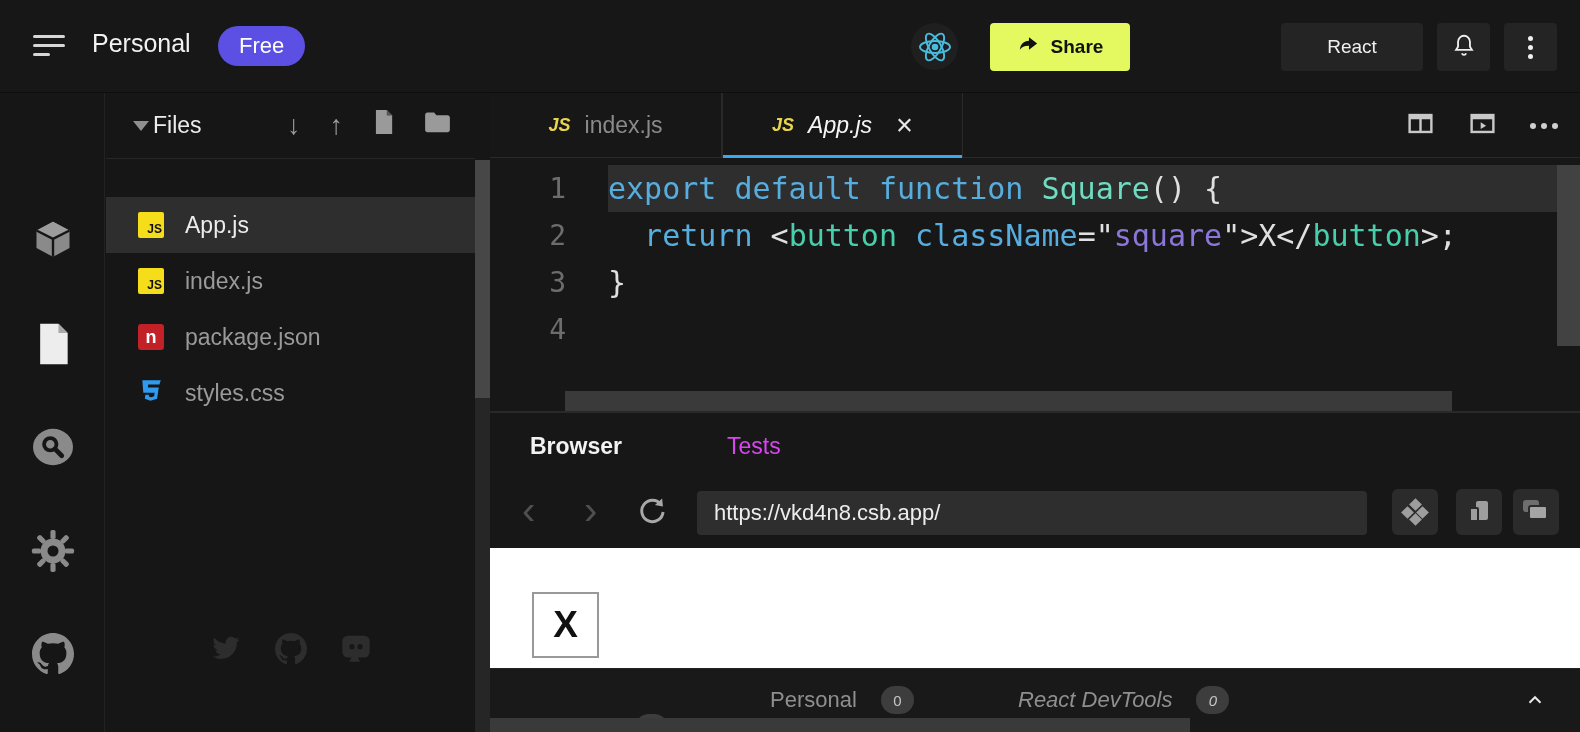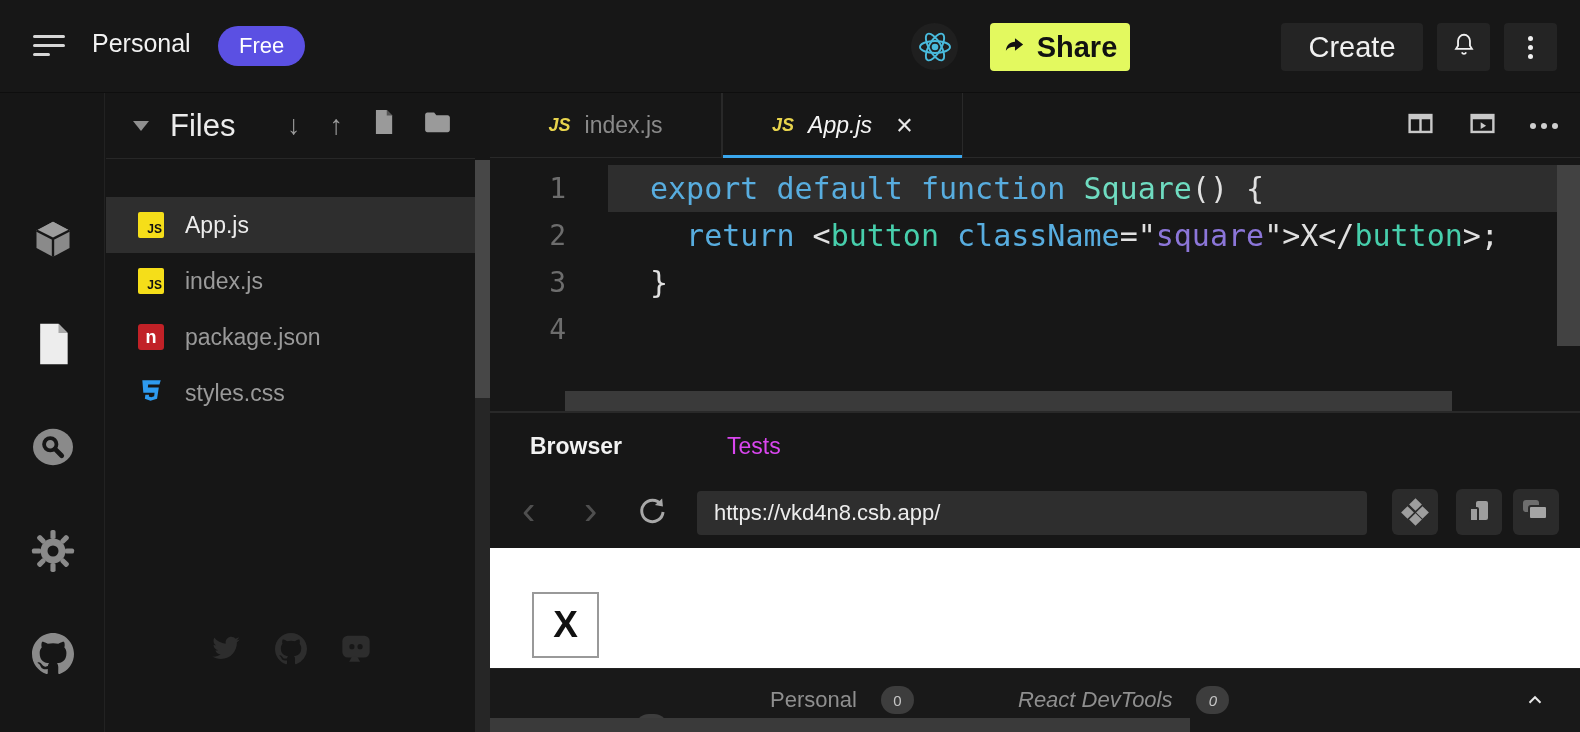--- a/index.html
+++ b/index.html
@@ -9,37 +9,37 @@
   
   .header { position:absolute; left:0; top:0; width:1580px; height:93px; background:#171717; border-bottom:1px solid #0e0e0e; }
   .hamburger { position:absolute; left:33px; top:35px; width:32px; height:22px; cursor:pointer; }
   .hamburger span { position:absolute; left:0; height:3px; background:#d6d6d6; border-radius:2px; }
   .hamburger span:nth-child(1){ top:0; width:100%; }
   .hamburger span:nth-child(2){ top:9px; width:100%; }
   .hamburger span:nth-child(3){ top:18px; width:52%; }
   .ws-label { position:absolute; left:92px; top:29px; font-size:25px; font-weight:500; color:#f2f2f2; }
   .plan-badge { position:absolute; left:218px; top:26px; height:40px; line-height:40px; padding:0 21px; border-radius:20px; background:#5B50E3; color:#fff; font-size:22px; }
   .react-logo { position:absolute; left:911px; top:23px; width:47px; height:47px; border-radius:50%; background:#1f1f1f; display:flex; align-items:center; justify-content:center; }
-  .hbtn { position:absolute; top:23px; height:48px; border-radius:4px; display:flex; align-items:center; justify-content:center; gap:11px; font-size:29px; cursor:pointer; }
+  .hbtn { position:absolute; top:23px; height:48px; border-radius:4px; display:flex; align-items:center; justify-content:center; gap:11px; font-size:19px; cursor:pointer; }
   .btn-share { left:990px; width:140px; background:#E3F95F; color:#111; font-weight:600; }
   .btn-fork { left:1145px; width:122px; background:#242424; color:#f0f0f0; }
   .btn-create { left:1281px; width:142px; background:#242424; color:#f0f0f0; }
   .btn-bell { left:1437px; width:53px; background:#242424; }
   .btn-dots { left:1504px; width:53px; background:#242424; flex-direction:column; gap:4px; }
   .btn-dots i { width:5px; height:5px; border-radius:50%; background:#f0f0f0; }
 
   
   .rail { position:absolute; left:0; top:93px; width:105px; bottom:0; background:#161616; border-right:1px solid #222; }
   .rail-icon { position:absolute; left:30px; width:45px; height:45px; display:flex; align-items:center; justify-content:center; cursor:pointer; }
 
   
   .files { position:absolute; left:106px; top:93px; width:369px; bottom:0; background:#161616; }
   .panel-head { position:absolute; left:0; width:100%; height:66px; display:flex; align-items:center; border-bottom:1px solid #272727; }
   .chev-down { width:0; height:0; border-left:8px solid transparent; border-right:8px solid transparent; border-top:10px solid #8f8f8f; margin-left:27px; }
-  .panel-title { margin-left:21px; font-size:31px; color:#ececec; }
+  .panel-title { margin-left:4px; font-size:23px; color:#ececec; }
   .head-icons { margin-left:auto; margin-right:24px; display:flex; align-items:center; gap:29px; }
   .head-icons .gi { color:#9a9a9a; font-size:27px; cursor:pointer; }
   .file-rows { position:absolute; left:0; top:104px; width:100%; }
   .frow { height:56px; display:flex; align-items:center; padding-left:32px; gap:21px; font-size:23px; color:#9a9a9a; cursor:pointer; }
   .frow.selected { background:#2E2E2E; color:#ececec; }
   .js-badge { width:26px; height:26px; background:#F5DE19; border-radius:2px; display:flex; align-items:flex-end; justify-content:flex-end; padding:2px 2px; color:#111; font-size:12px; font-weight:bold; }
   .npm-badge { width:26px; height:26px; background:#C12127; border-radius:3px; display:flex; align-items:center; justify-content:center; color:#fff; font-size:18px; font-weight:bold; line-height:1; }
   .deps-head { position:absolute; top:447px; width:100%; height:72px; display:flex; align-items:center; border-top:1px solid #272727; border-bottom:1px solid #272727; }
   .social-row { position:absolute; top:540px; width:100%; display:flex; justify-content:center; gap:32px; }
   .files-scroll-track { position:absolute; left:475px; top:160px; width:15px; bottom:0; background:#262626; }
@@ -54,21 +54,21 @@
   .tab .jsglyph { color:#E8D44D; font-weight:bold; font-size:18px; font-style:italic; }
   .tab-2 .tab-label { font-style:italic; }
   .tab-close { font-size:29px; color:#e8e8e8; margin-left:10px; line-height:1; cursor:pointer; }
   .tabbar-icons { position:absolute; right:22px; top:0; height:65px; display:flex; align-items:center; gap:33px; }
   .hdots { display:flex; gap:5px; cursor:pointer; }
   .hdots i { width:6px; height:6px; border-radius:50%; background:#cfcfcf; }
 
   .code-area { position:absolute; left:490px; top:158px; width:1090px; height:253px; background:#171717; padding-top:7px; }
   .code-line { display:flex; height:47px; font-family:"DejaVu Sans Mono", monospace; font-size:30px; line-height:47px; cursor:text; }
   .ln { width:118px; flex:none; text-align:right; padding-right:42px; color:#6d6d6d; font-size:28px; }
-  .code { white-space:pre; flex:1;padding-left:42px; }
+  .code { white-space:pre; flex:1; }
   .code-line.hl .code { background:#2E2E2E; }
   .tk-kw{color:#58ADDF} .tk-fn{color:#6FDCC1} .tk-tag{color:#47CFAC}
   .tk-attr{color:#58ADDF} .tk-str{color:#8C76D9} .tk-pn{color:#E0E0E0}
   .hscroll { position:absolute; left:565px; top:391px; width:887px; height:20px; background:#3A3A3A; cursor:pointer; }
   .vscroll { position:absolute; left:1557px; top:165px; width:23px; height:181px; background:#424242; cursor:pointer; }
   .split-line { position:absolute; left:490px; top:411px; width:1090px; height:2px; background:#292929; }
 
   
   .btabs { position:absolute; left:490px; top:413px; width:1090px; height:65px; background:#171717; }
   .btab-browser { position:absolute; left:40px; top:20px; font-size:23px; font-weight:bold; color:#f2f2f2; cursor:pointer; }
@@ -133,21 +133,21 @@
       <span>
         <svg width="23" height="23" viewBox="0 0 24 24">
             <path d="M12.5 4.5L21 11l-8.5 6.5v-4.2c-4.6-.2-7.6 1.5-9.5 4.2.6-5.5 4-9 9.5-9.3z" fill="#111"></path>
           </svg>
       </span>
       <span>Share</span>
     </div>
 
 
     <div class="hbtn btn-create">
-      <span>Create</span>
+      <span>React</span>
     </div>
 
     <div class="hbtn btn-bell">
       <span>
         <svg width="26" height="26" viewBox="0 0 24 24" fill="none" stroke="#f0f0f0" stroke-width="1.7">
           <path d="M12 3.5a5.5 5.5 0 0 1 5.5 5.5v4.6l1.8 2.9H4.7l1.8-2.9V9A5.5 5.5 0 0 1 12 3.5z"></path>
           <path d="M10 19.8a2.2 2.2 0 0 0 4 0"></path>
         </svg>
       </span>
     </div>

